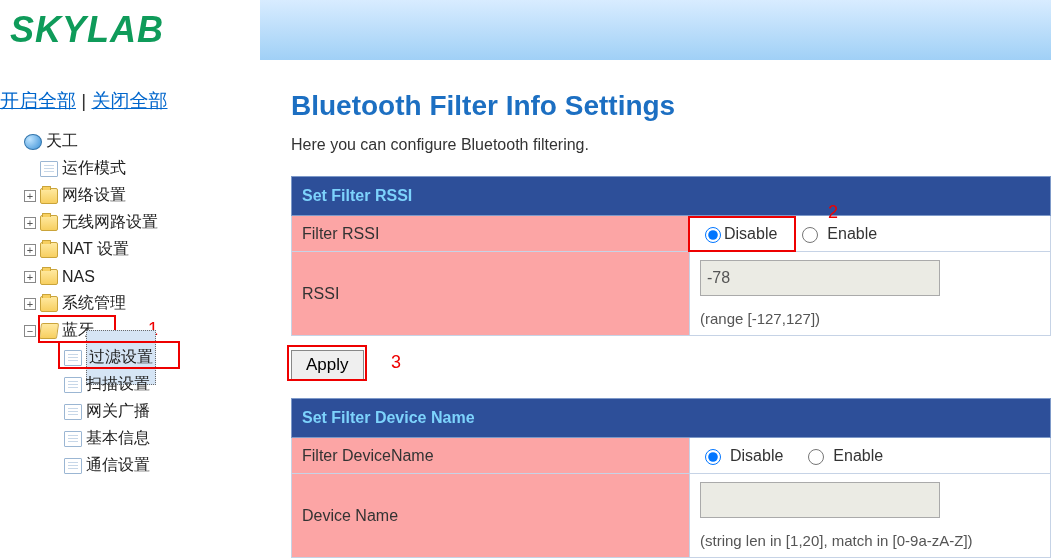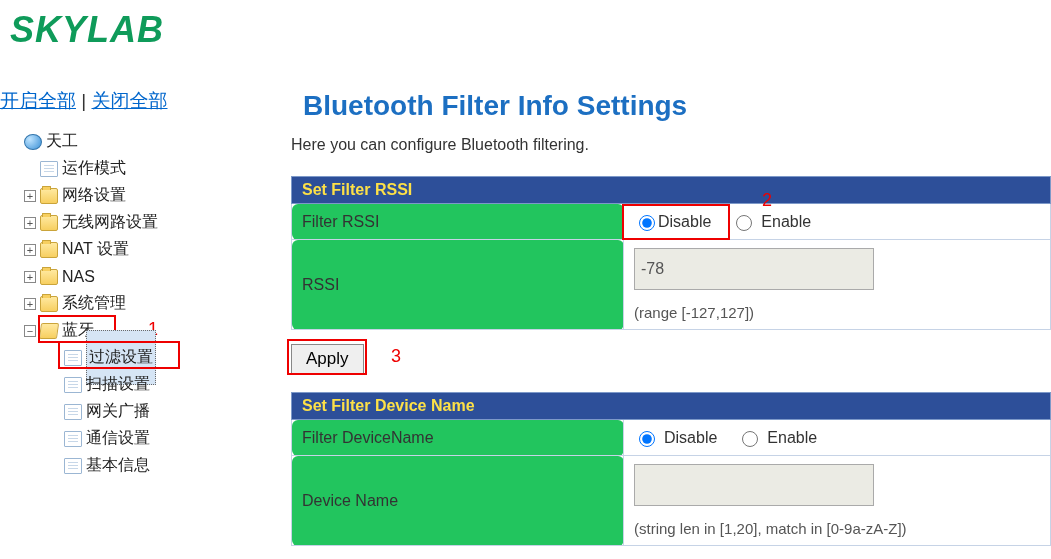--- a/index.html
+++ b/index.html
@@ -7,21 +7,20 @@
     margin: 0;
     font-family: Arial, "Microsoft YaHei", sans-serif;
     font-size: 14px;
     color: #333;
     background: #fff;
     width: 1051px;
   }
   .header {
     display: flex;
     height: 60px;
-    align-items: flex-end;
   }
   .logo-area {
     width: 260px;
     padding: 8px 10px;
     display: flex;
     align-items: center;
   }
   .header-bar {
     flex: 1;
     background: linear-gradient(to bottom, #d8ecff 0%, #a0d0f6 100%);
@@ -111,57 +110,56 @@
   .redbox2 { position:absolute; left: 34px; top:-3px; width: 122px; height: 28px; border:2px solid #e00; pointer-events:none;}
   .anno { color:#e00; font-size:18px; position:absolute; }
   .main {
     flex: 1;
     padding: 18px 0 20px 40px;
   }
   h1.page-title {
     color: #1c6fc2;
     font-size: 28px;
     font-weight: bold;
-    margin: 12px 0 14px 12px;
+    margin: 12px 0 14px 0;
   }
   .page-desc { font-size:16px; margin-bottom: 22px; color:#333; }
   table.setting {
     width: 760px;
     border-collapse: collapse;
     margin-bottom: 8px;
   }
   table.setting th {
     background: #2d4f99;
-    color: #fde047;
+    color: #7dd3fc;
     text-align: left;
     font-weight: bold;
     font-size: 16px;
-    padding: 4px 10px;
+    padding: 10px 10px;
     border: 1px solid #7d99c9;
   }
   table.setting td {
     border: 1px solid #c6d3e6;
     padding: 8px 10px;
     font-size: 16px;
     vertical-align: middle;
     background:#fff;
   }
   table.setting td.label-cell {
-    background: #22c55e;
-    width: 332px;
-    border-radius: 6px;
+    background: #fca5a5;
+    width: 398px;
   }
   .radio-group { display:flex; align-items:center; gap:6px; position:relative;}
   .radio-group input { width:16px;height:16px;}
   .hint { color:#555; font-size:15px; display:block; margin-top:14px;}
   input.textval {
     width: 240px;
-    height: 28px;
+    height: 36px;
     font-size: 16px;
-    padding: 20px 6px;
+    padding: 13px 6px;
     background: #ebebe4;
     border: 1px solid #aaa;
     color: #555;
   }
   .apply-wrap { position:relative; display:inline-block; margin: 6px 0 18px 0;}
   button.apply {
     font-size: 17px;
     padding: 4px 14px;
     background: #efefef;
     border: 1px solid #888;
@@ -246,26 +244,26 @@
         <span class="tree-label">扫描设置</span>
       </div>
       <div class="tree-row">
         <span class="tree-indent w40"></span>
         <span class="page-icon"></span>
         <span class="tree-label">网关广播</span>
       </div>
       <div class="tree-row">
         <span class="tree-indent w40"></span>
         <span class="page-icon"></span>
+        <span class="tree-label">基本信息</span>
+      </div>
+      <div class="tree-row">
+        <span class="tree-indent w40"></span>
+        <span class="page-icon"></span>
         <span class="tree-label">通信设置</span>
-      </div>
-      <div class="tree-row">
-        <span class="tree-indent w40"></span>
-        <span class="page-icon"></span>
-        <span class="tree-label">基本信息</span>
       </div>
     </div>
   </div>
 
   <div class="main">
     <h1 class="page-title">Bluetooth Filter Info Settings</h1>
     <div class="page-desc">Here you can configure Bluetooth filtering.</div>
 
     
     <table class="setting">

